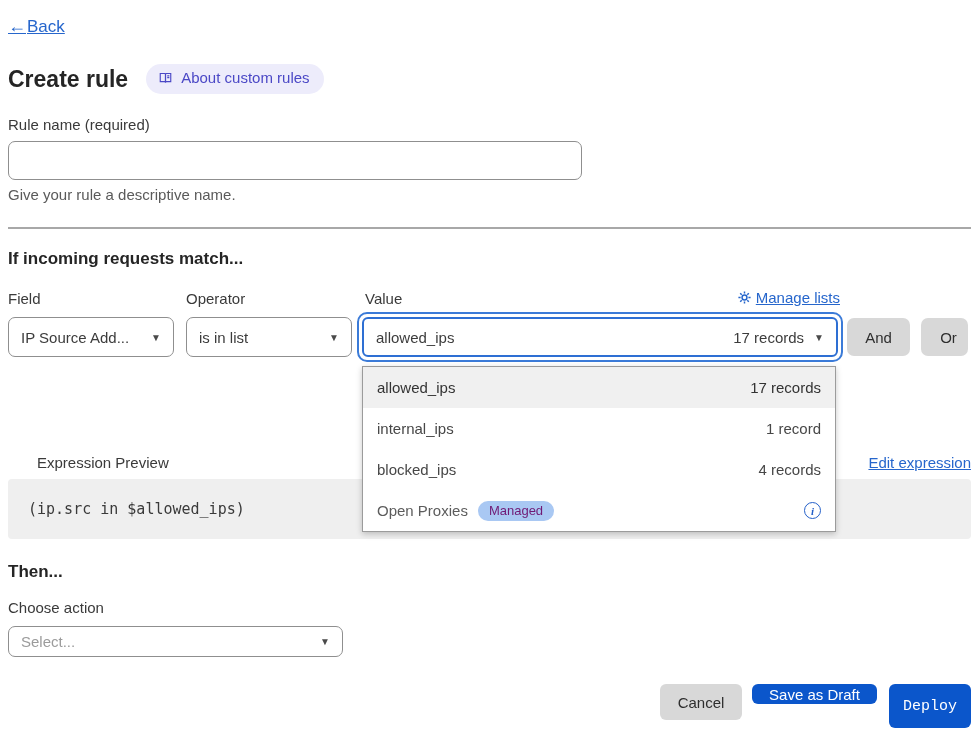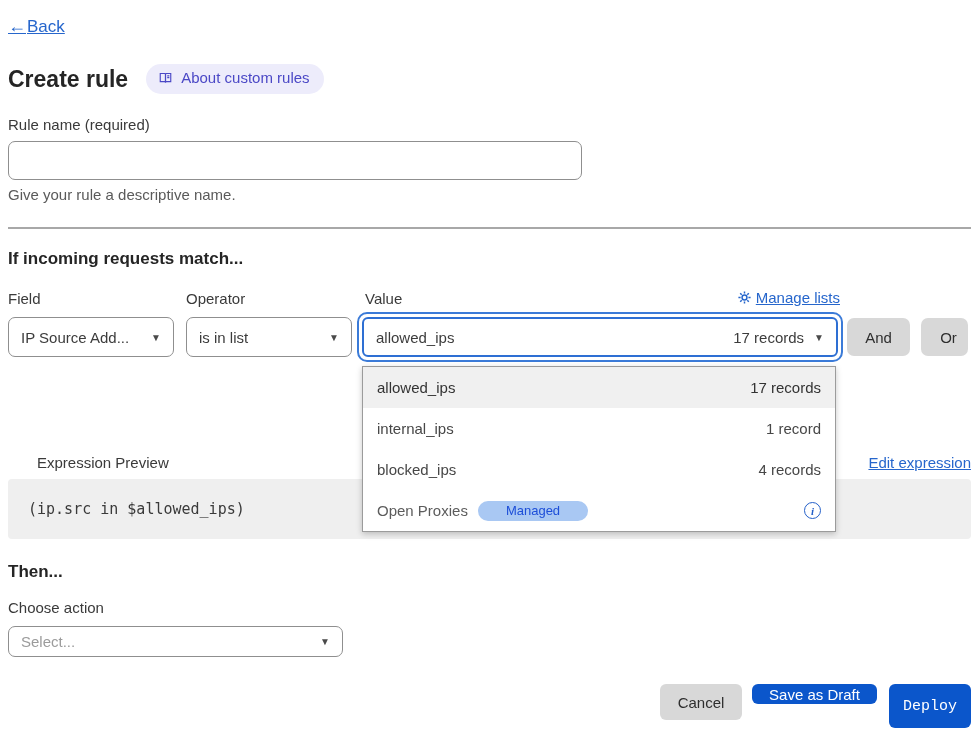--- a/index.html
+++ b/index.html
@@ -61,21 +61,21 @@
   .btn-or  { left:921px; top:318px; width:47px; height:38px;padding-left:8px; }
 
   
   .menu { position:absolute; left:362px; top:366px; width:474px; background:#fff;
           border:1px solid #9b9b9b; box-shadow:0 2px 6px rgba(0,0,0,0.22); z-index:10; }
   .menu-item { height:41px; display:flex; align-items:center; justify-content:space-between;
                padding:0 14px; font-size:15px; color:#474747; cursor:pointer; }
   .menu-item.highlighted { background:#f0f0f0; color:#333; }
   .menu-item .left-group { display:flex; align-items:center; gap:10px; }
   .menu-item.managed-row { color:#5c5c5c; }
-  .managed-badge { background:#a9c8f3; color:#1d4ed8; border-radius:11px; padding:2px 28px 3px;
+  .managed-badge { background:#a9c8f3; color:#701a75; border-radius:11px; padding:2px 11px 3px;
                    font-size:13px; }
   .info-icon { width:17px; height:17px; border:1.4px solid #2460c9; border-radius:50%; color:#2460c9;
                font-family:"Liberation Serif",serif; font-style:italic; font-size:11px; font-weight:bold;
                display:flex; align-items:center; justify-content:center; cursor:pointer; }
 
   
   .lbl-expr { left:8px; top:454px;margin-left:29px; }
   .edit-link { position:absolute; right:8px; top:454px; }
   .code-block { position:absolute; left:8px; top:479px; width:963px; height:60px; background:#efefef;
                 border-radius:4px; display:flex; align-items:center; padding:0 20px; }

